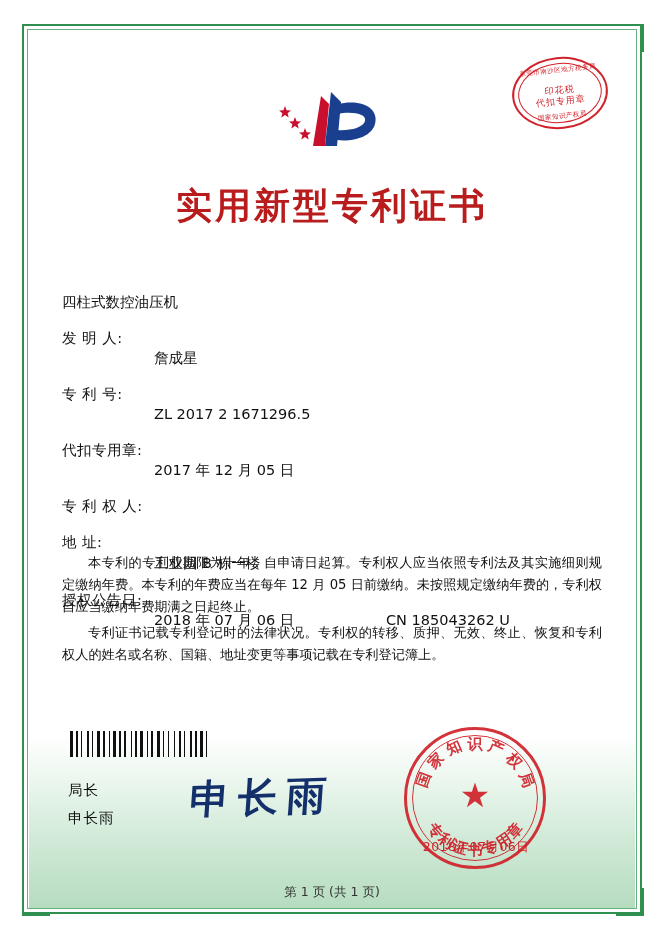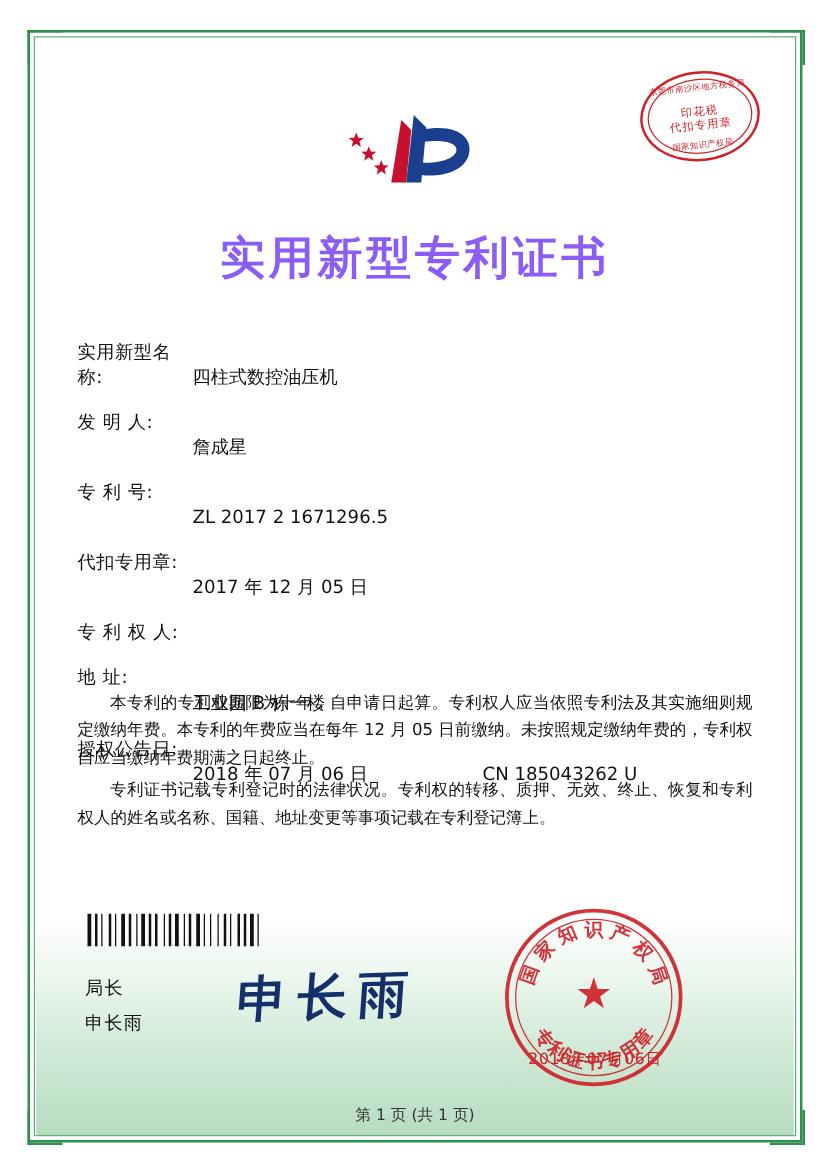--- a/index.html
+++ b/index.html
@@ -122,21 +122,21 @@
   .title {
     position: absolute;
     left: 0;
     top: 182px;
     width: 664px;
     text-align: center;
     font-family: "DejaVu Serif", "Liberation Serif", serif;
     font-size: 36px;
     font-weight: bold;
     letter-spacing: 3px;
-    color: #8b5cf6;
+    color: #b91c1c;
   }
 
   
   .fields {
     position: absolute;
     left: 62px;
     top: 272px;
     width: 540px;
     font-size: 14.5px;
     color: #111;
@@ -321,21 +321,20 @@
       <polygon points="6,22 7.6,26.2 12,26.4 8.6,29.2 9.7,33.5 6,31 2.3,33.5 3.4,29.2 0,26.4 4.4,26.2"></polygon>
       <polygon points="16,33 17.6,37.2 22,37.4 18.6,40.2 19.7,44.5 16,42 12.3,44.5 13.4,40.2 10,37.4 14.4,37.2"></polygon>
       <polygon points="26,44 27.6,48.2 32,48.4 28.6,51.2 29.7,55.5 26,53 22.3,55.5 23.4,51.2 20,48.4 24.4,48.2"></polygon>
     </g>
   </svg>
 
   <div class="title">实用新型专利证书</div>
 
   <div class="fields">
     <div class="row">
-      <div class="lbl">实用新型名称:</div>
       <div class="val">四柱式数控油压机</div>
     </div>
     <div class="row">
       <div class="lbl">发 明 人:</div>
       <div class="val">詹成星</div>
     </div>
     <div class="row">
       <div class="lbl">专 利 号:</div>
       <div class="val">ZL 2017 2 1671296.5</div>
     </div>

